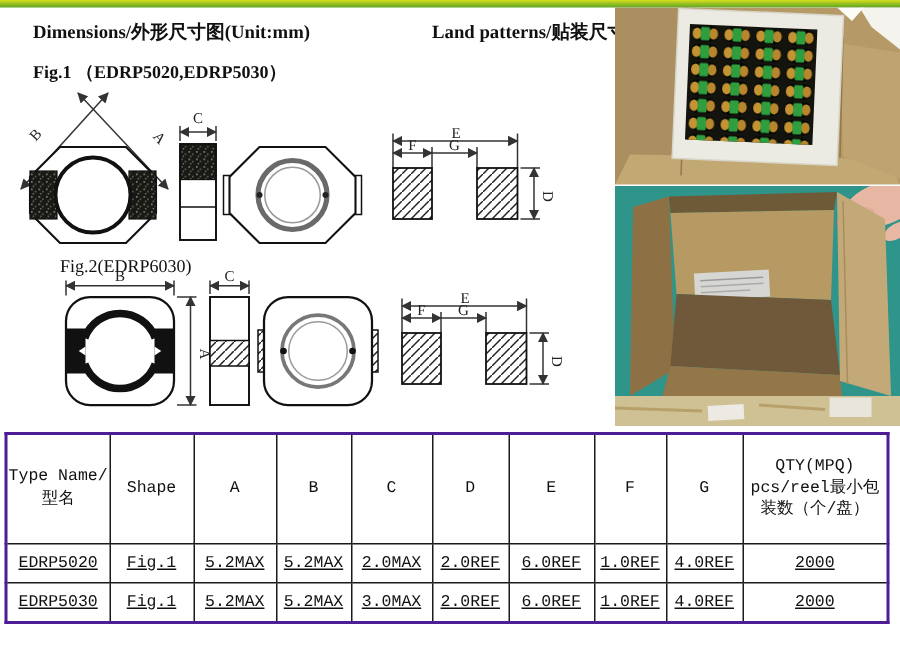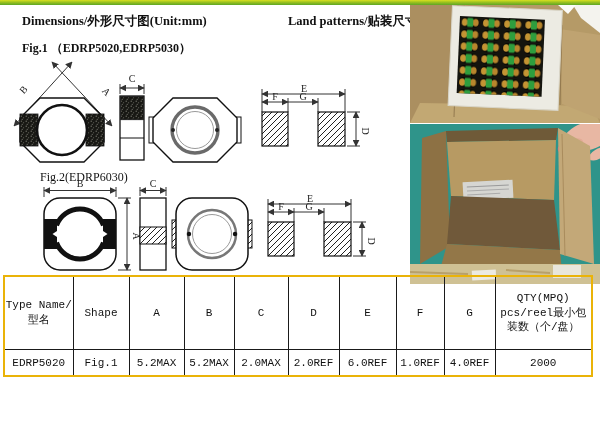--- a/index.html
+++ b/index.html
@@ -10,27 +10,27 @@
   .hding{position:absolute;font:bold 12.5px "Liberation Serif","DejaVu Serif",serif;white-space:nowrap;}
   .h-dim{left:22px;top:13px;}
   .h-land{left:288px;top:13px;}
   .cap{position:absolute;font:12px "Liberation Serif","DejaVu Serif",serif;white-space:nowrap;}
   .cap1{left:22px;top:40px;font-weight:bold;}
   .cap2{left:40px;top:170px;}
   .draw-svg{position:absolute;left:0;top:0;}
   .photo{position:absolute;display:block;}
   .photo1{left:410px;top:5px;}
   .photo2{left:410px;top:124px;}
-  table.spec{position:absolute;left:3px;top:275px;width:588px;border-collapse:collapse;
-       table-layout:fixed;border:2px solid #eab308;
+  table.spec{position:absolute;left:3px;top:288px;width:588px;border-collapse:collapse;
+       table-layout:fixed;border:2px solid #4c1d95;
        font:11px "Liberation Mono","DejaVu Sans Mono",monospace;color:#111;}
   table.spec th,table.spec td{border:1px solid #1a1a1a;text-align:center;vertical-align:middle;
        padding:0;overflow:hidden;}
   table.spec thead th{height:72px;font-weight:normal;white-space:pre-line;line-height:1.35;}
-  table.spec tbody td{height:25px;}
+  table.spec tbody td{height:25px;text-decoration:underline;}
   svg text.dim{font:10px "Liberation Serif","DejaVu Serif",serif;fill:#222;}
 </style>
 </head>
 <body>
 
 <div class="page">
 
   <div class="top-bar"></div>
 
   <div class="hding h-dim">Dimensions/外形尺寸图(Unit:mm)</div>
@@ -254,16 +254,28 @@
         <td>Fig.1</td>
         <td>5.2MAX</td>
         <td>5.2MAX</td>
         <td>2.0MAX</td>
         <td>2.0REF</td>
         <td>6.0REF</td>
         <td>1.0REF</td>
         <td>4.0REF</td>
         <td>2000</td>
       </tr>
+      <tr>
+        <td>EDRP5030</td>
+        <td>Fig.1</td>
+        <td>5.2MAX</td>
+        <td>5.2MAX</td>
+        <td>3.0MAX</td>
+        <td>2.0REF</td>
+        <td>6.0REF</td>
+        <td>1.0REF</td>
+        <td>4.0REF</td>
+        <td>2000</td>
+      </tr>
     </tbody>
   </table>
 
 </div>
 
 </body></html>

